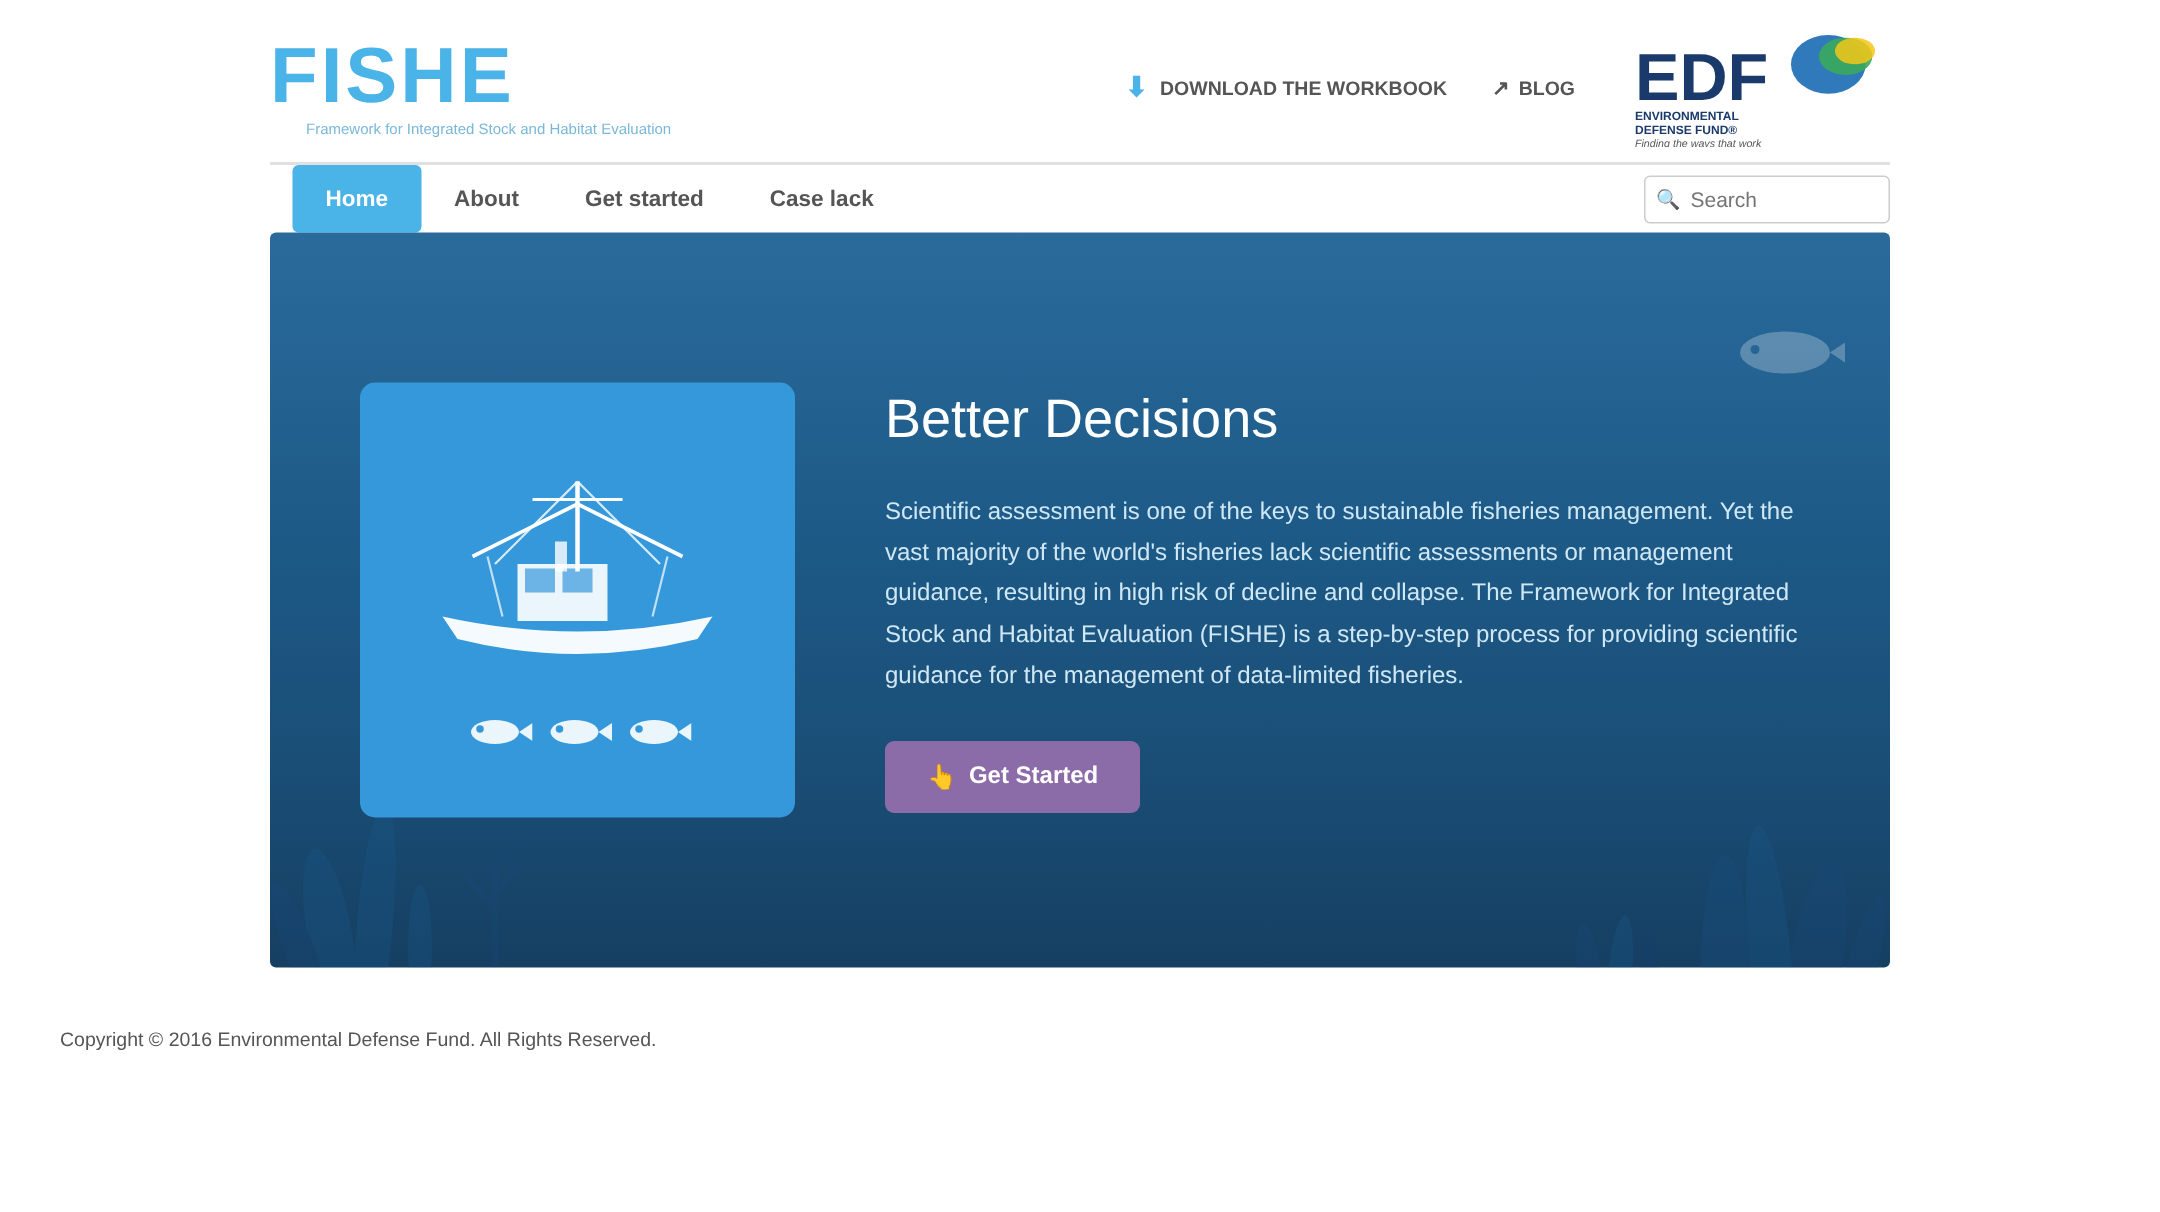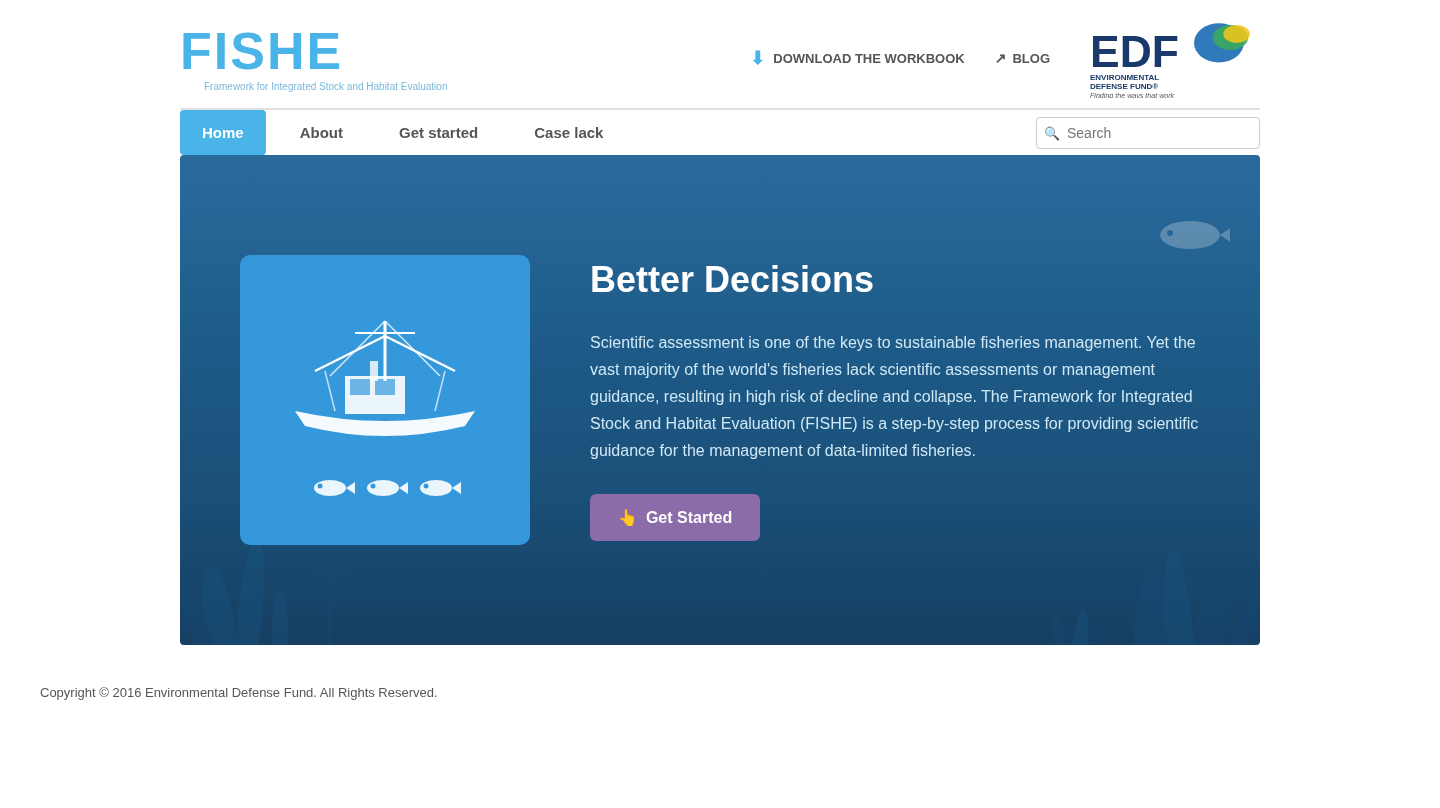--- a/index.html
+++ b/index.html
@@ -15,42 +15,42 @@
     .download-icon { color: #4ab3e8; font-size: 18px; }
     .blog-btn { display: flex; align-items: center; gap: 6px; font-size: 13px; font-weight: bold; color: #555; text-decoration: none; }
     .blog-icon { color: #555; font-size: 14px; }
     .edf-logo { display: flex; flex-direction: column; align-items: center; }
     .edf-logo-graphic { width: 180px; height: 80px; }
 
     
     .header-divider { height: 2px; background: #e0e0e0; margin: 0 180px; }
 
     
-    .nav { display: flex; align-items: center; padding: 0 180px; gap: 12px; border-bottom: none; position: relative; }
+    .nav { display: flex; align-items: center; padding: 0 180px; gap: 0; border-bottom: none; position: relative; margin-left: 15px; }
     .nav-item { padding: 14px 22px; font-size: 15px; font-weight: 600; color: #555; cursor: pointer; text-decoration: none; display: block; }
     .nav-item.active { background: #4ab3e8; color: #fff; border-radius: 4px; }
     .nav-search { margin-left: auto; display: flex; align-items: center; }
-    .nav-search input { border: 1px solid #ccc; border-radius: 4px; padding: 7px 10px 7px 30px; font-size: 14px; width: 224px; outline: none; }
+    .nav-search input { border: 1px solid #ccc; border-radius: 4px; padding: 7px 10px 7px 30px; font-size: 14px; width: 164px; outline: none; }
     .search-wrapper { position: relative; }
     .search-wrapper::before { content: '🔍'; position: absolute; left: 8px; top: 50%; transform: translateY(-50%); font-size: 13px; color: #aaa; }
 
     
     .hero { margin: 0 180px; background: linear-gradient(180deg, #2a6b9c 0%, #1d5a87 40%, #1a4f78 70%, #163f62 100%); border-radius: 4px; min-height: 490px; position: relative; overflow: hidden; display: flex; align-items: center; padding: 40px 60px; }
 
     
     .hero-bg { position: absolute; inset: 0; overflow: hidden; }
 
     
     .hero-content { position: relative; z-index: 2; display: flex; align-items: center; gap: 60px; width: 100%; }
     .hero-image-box { background: #3498db; border-radius: 10px; width: 290px; height: 290px; flex-shrink: 0; display: flex; flex-direction: column; align-items: center; justify-content: center; padding: 20px; }
     .boat-svg { width: 220px; }
     .fish-row { display: flex; gap: 8px; margin-top: 16px; }
 
     .hero-text { color: #fff; flex: 1; }
-    .hero-title { font-size: 36px; font-weight: bold; color: #fff; margin-bottom: 28px; }
+    .hero-title { font-size: 36px; font-weight: normal; color: #fff; margin-bottom: 28px; }
     .hero-body { font-size: 16px; line-height: 1.7; color: #d0e8f5; margin-bottom: 30px; }
     .get-started-btn { background: #8b6ba8; color: #fff; border: none; border-radius: 6px; padding: 14px 28px; font-size: 16px; font-weight: bold; cursor: pointer; display: inline-flex; align-items: center; gap: 8px; }
 
     
     .footer { display: flex; align-items: center; justify-content: space-between; padding: 20px 40px; margin-top: 20px; gap: 24px; }
     .footer-copyright { font-size: 13px; color: #555; }
     .footer-link { font-size: 14px; color: #2a7ab5; text-decoration: none; padding: 0 20px; border-right: 1px solid #ccc; }
     .footer-link:last-child { border-right: none; }
     .footer-cta { background: #2a7ab5; color: #fff; padding: 14px 24px; font-size: 14px; font-weight: bold; border-radius: 4px; text-decoration: none; display: flex; align-items: center; gap: 8px; white-space: nowrap; }
     .footer-links-area { display: flex; align-items: center; }

